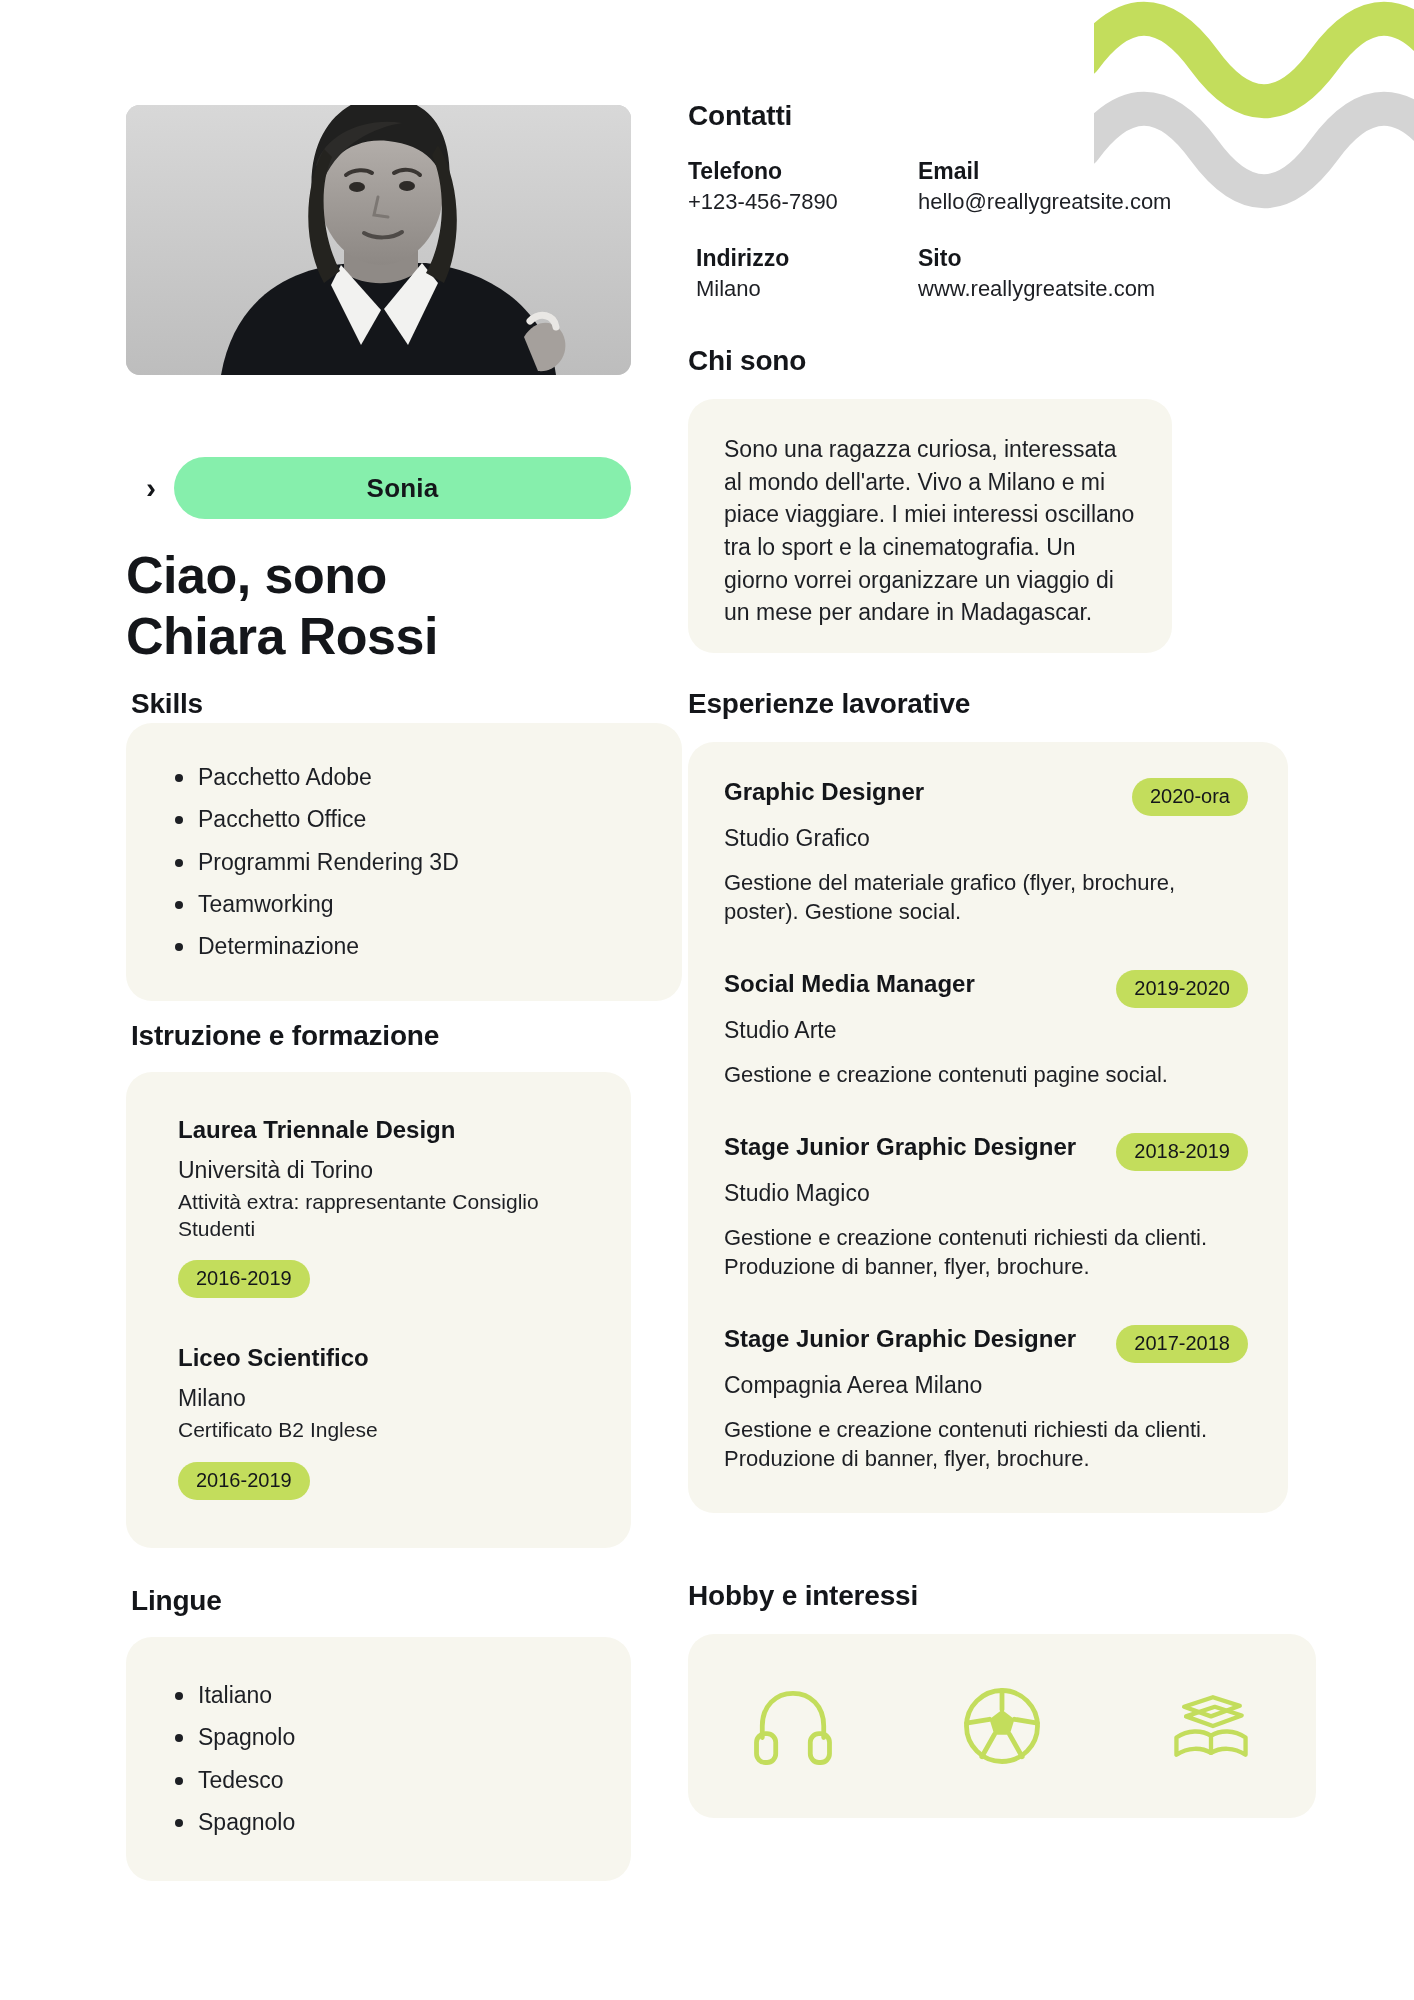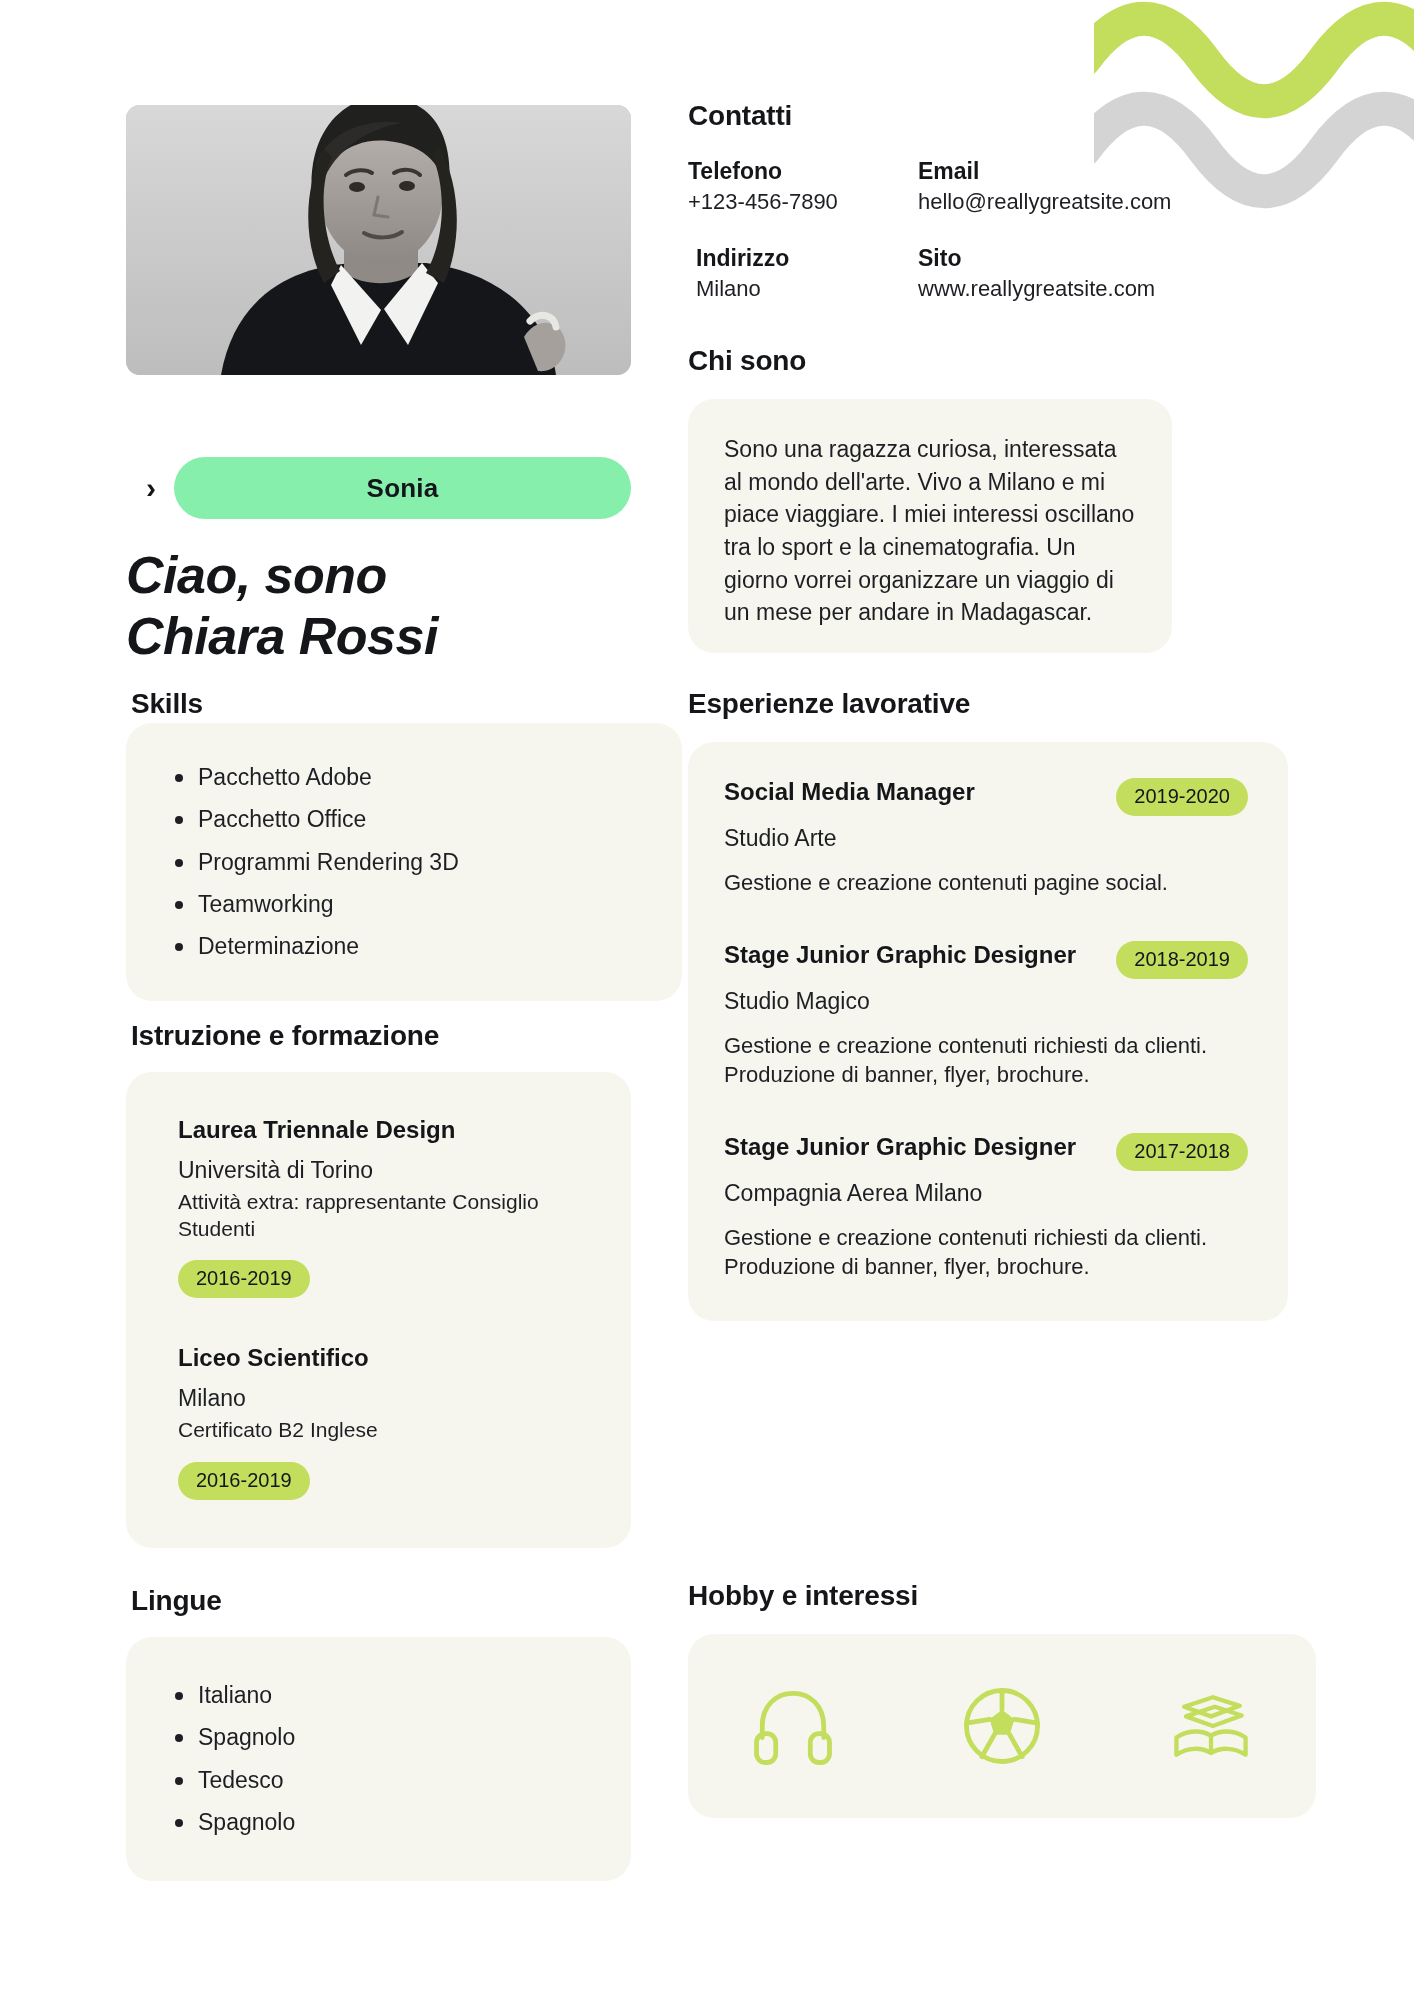--- a/index.html
+++ b/index.html
@@ -48,21 +48,20 @@
     height: 62px;
     flex: 1;
     display: flex; align-items: center; justify-content: center;
     font-size: 26px; font-weight: 700; letter-spacing: .2px;
     color: #14161a;
   }
   .greet {
     margin-top: 26px;
     font-size: 52px; font-weight: 800; line-height: 1.18;
     letter-spacing: -.5px;
-    font-style: italic;
   }
   .greet div { white-space: nowrap; }
 
   
   .sec-h {
     font-size: 28px; font-weight: 800; letter-spacing: -.2px;
     color: #14161a;
   }
   .sec-h.indent { padding-left: 5px; }
 
@@ -280,20 +279,28 @@
     <div class="sec-h">Chi sono</div>
     <div class="card bio-card">
       <p>Sono una ragazza curiosa, interessata al mondo dell'arte. Vivo a Milano e mi piace viaggiare. I miei interessi oscillano tra lo sport e la cinematografia. Un giorno vorrei organizzare un viaggio di un mese per andare in Madagascar.</p>
     </div>
   </div>
 
   <div class="blk" style="left:688px; top:688px; width:600px;">
     <div class="sec-h">Esperienze lavorative</div>
     <div class="card exp-card">
 
+      <div class="exp-entry">
+        <div class="exp-head">
+          <div class="exp-role">Graphic Designer</div>
+          <span class="date-pill">2020-ora</span>
+        </div>
+        <div class="exp-org">Studio Grafico</div>
+        <div class="exp-desc">Gestione del materiale grafico (flyer, brochure, poster). Gestione social.</div>
+      </div>
 
       <div class="exp-entry">
         <div class="exp-head">
           <div class="exp-role">Social Media Manager</div>
           <span class="date-pill">2019-2020</span>
         </div>
         <div class="exp-org">Studio Arte</div>
         <div class="exp-desc">Gestione e creazione contenuti pagine social.</div>
       </div>
 

